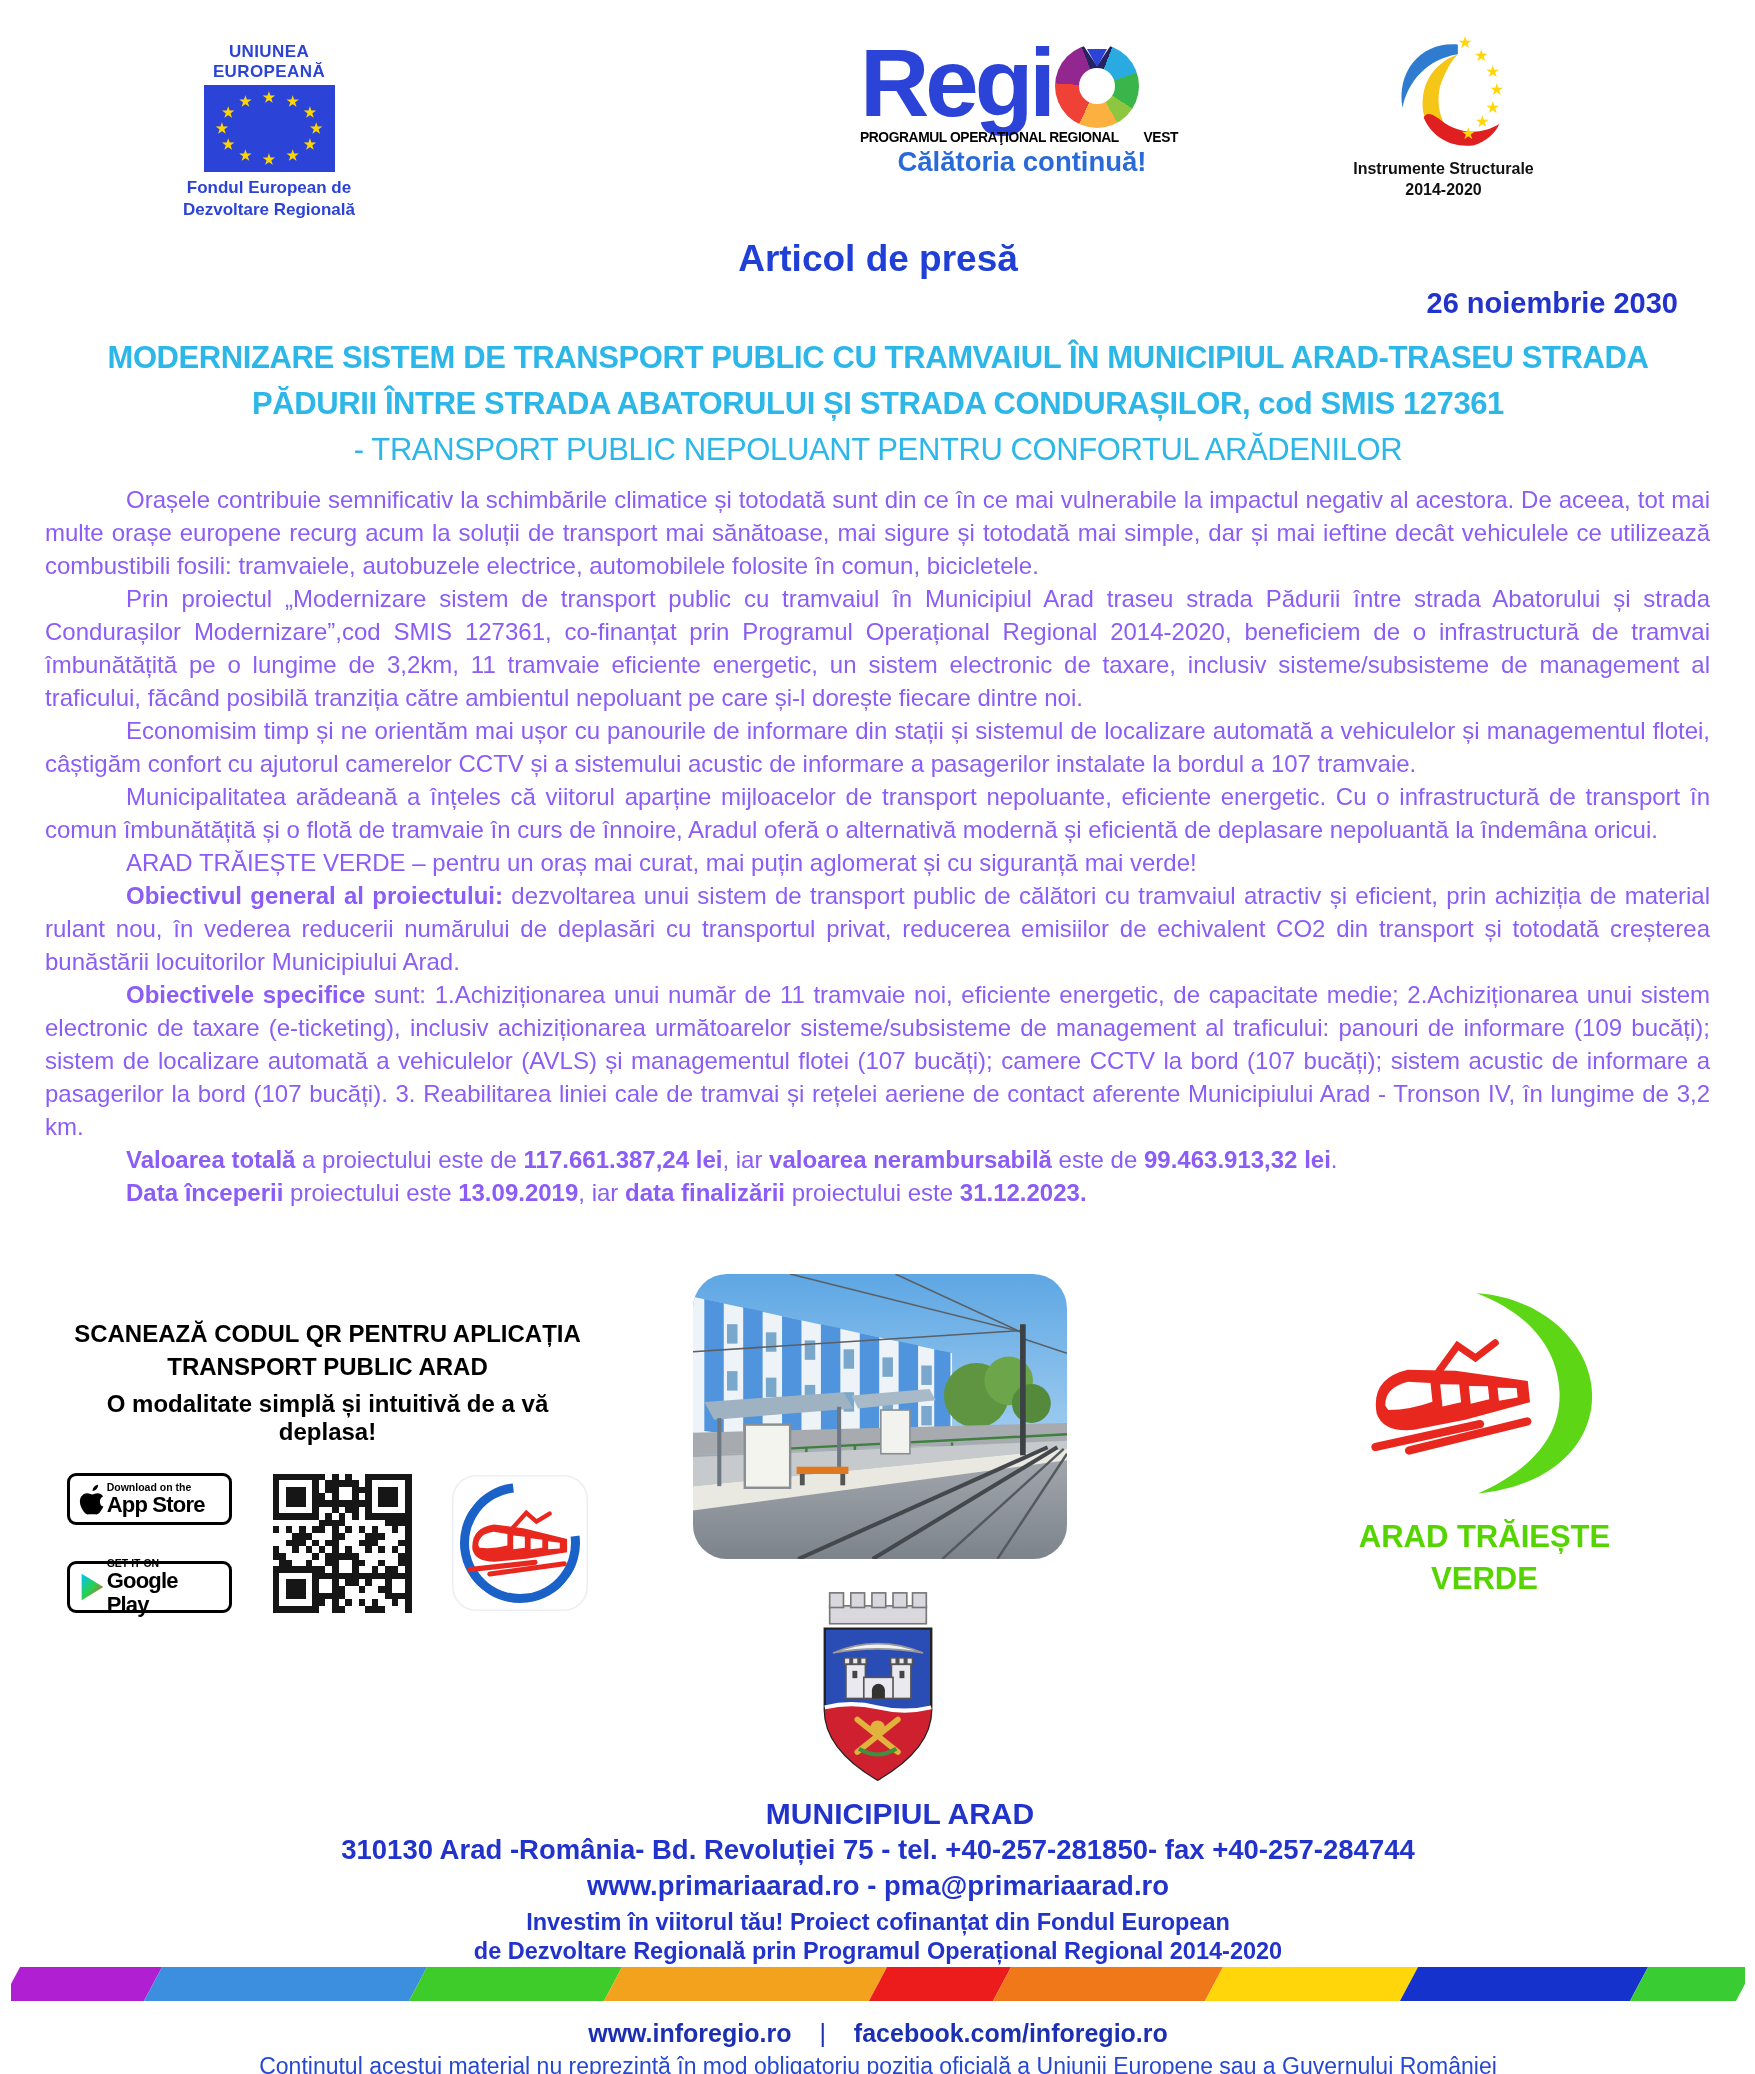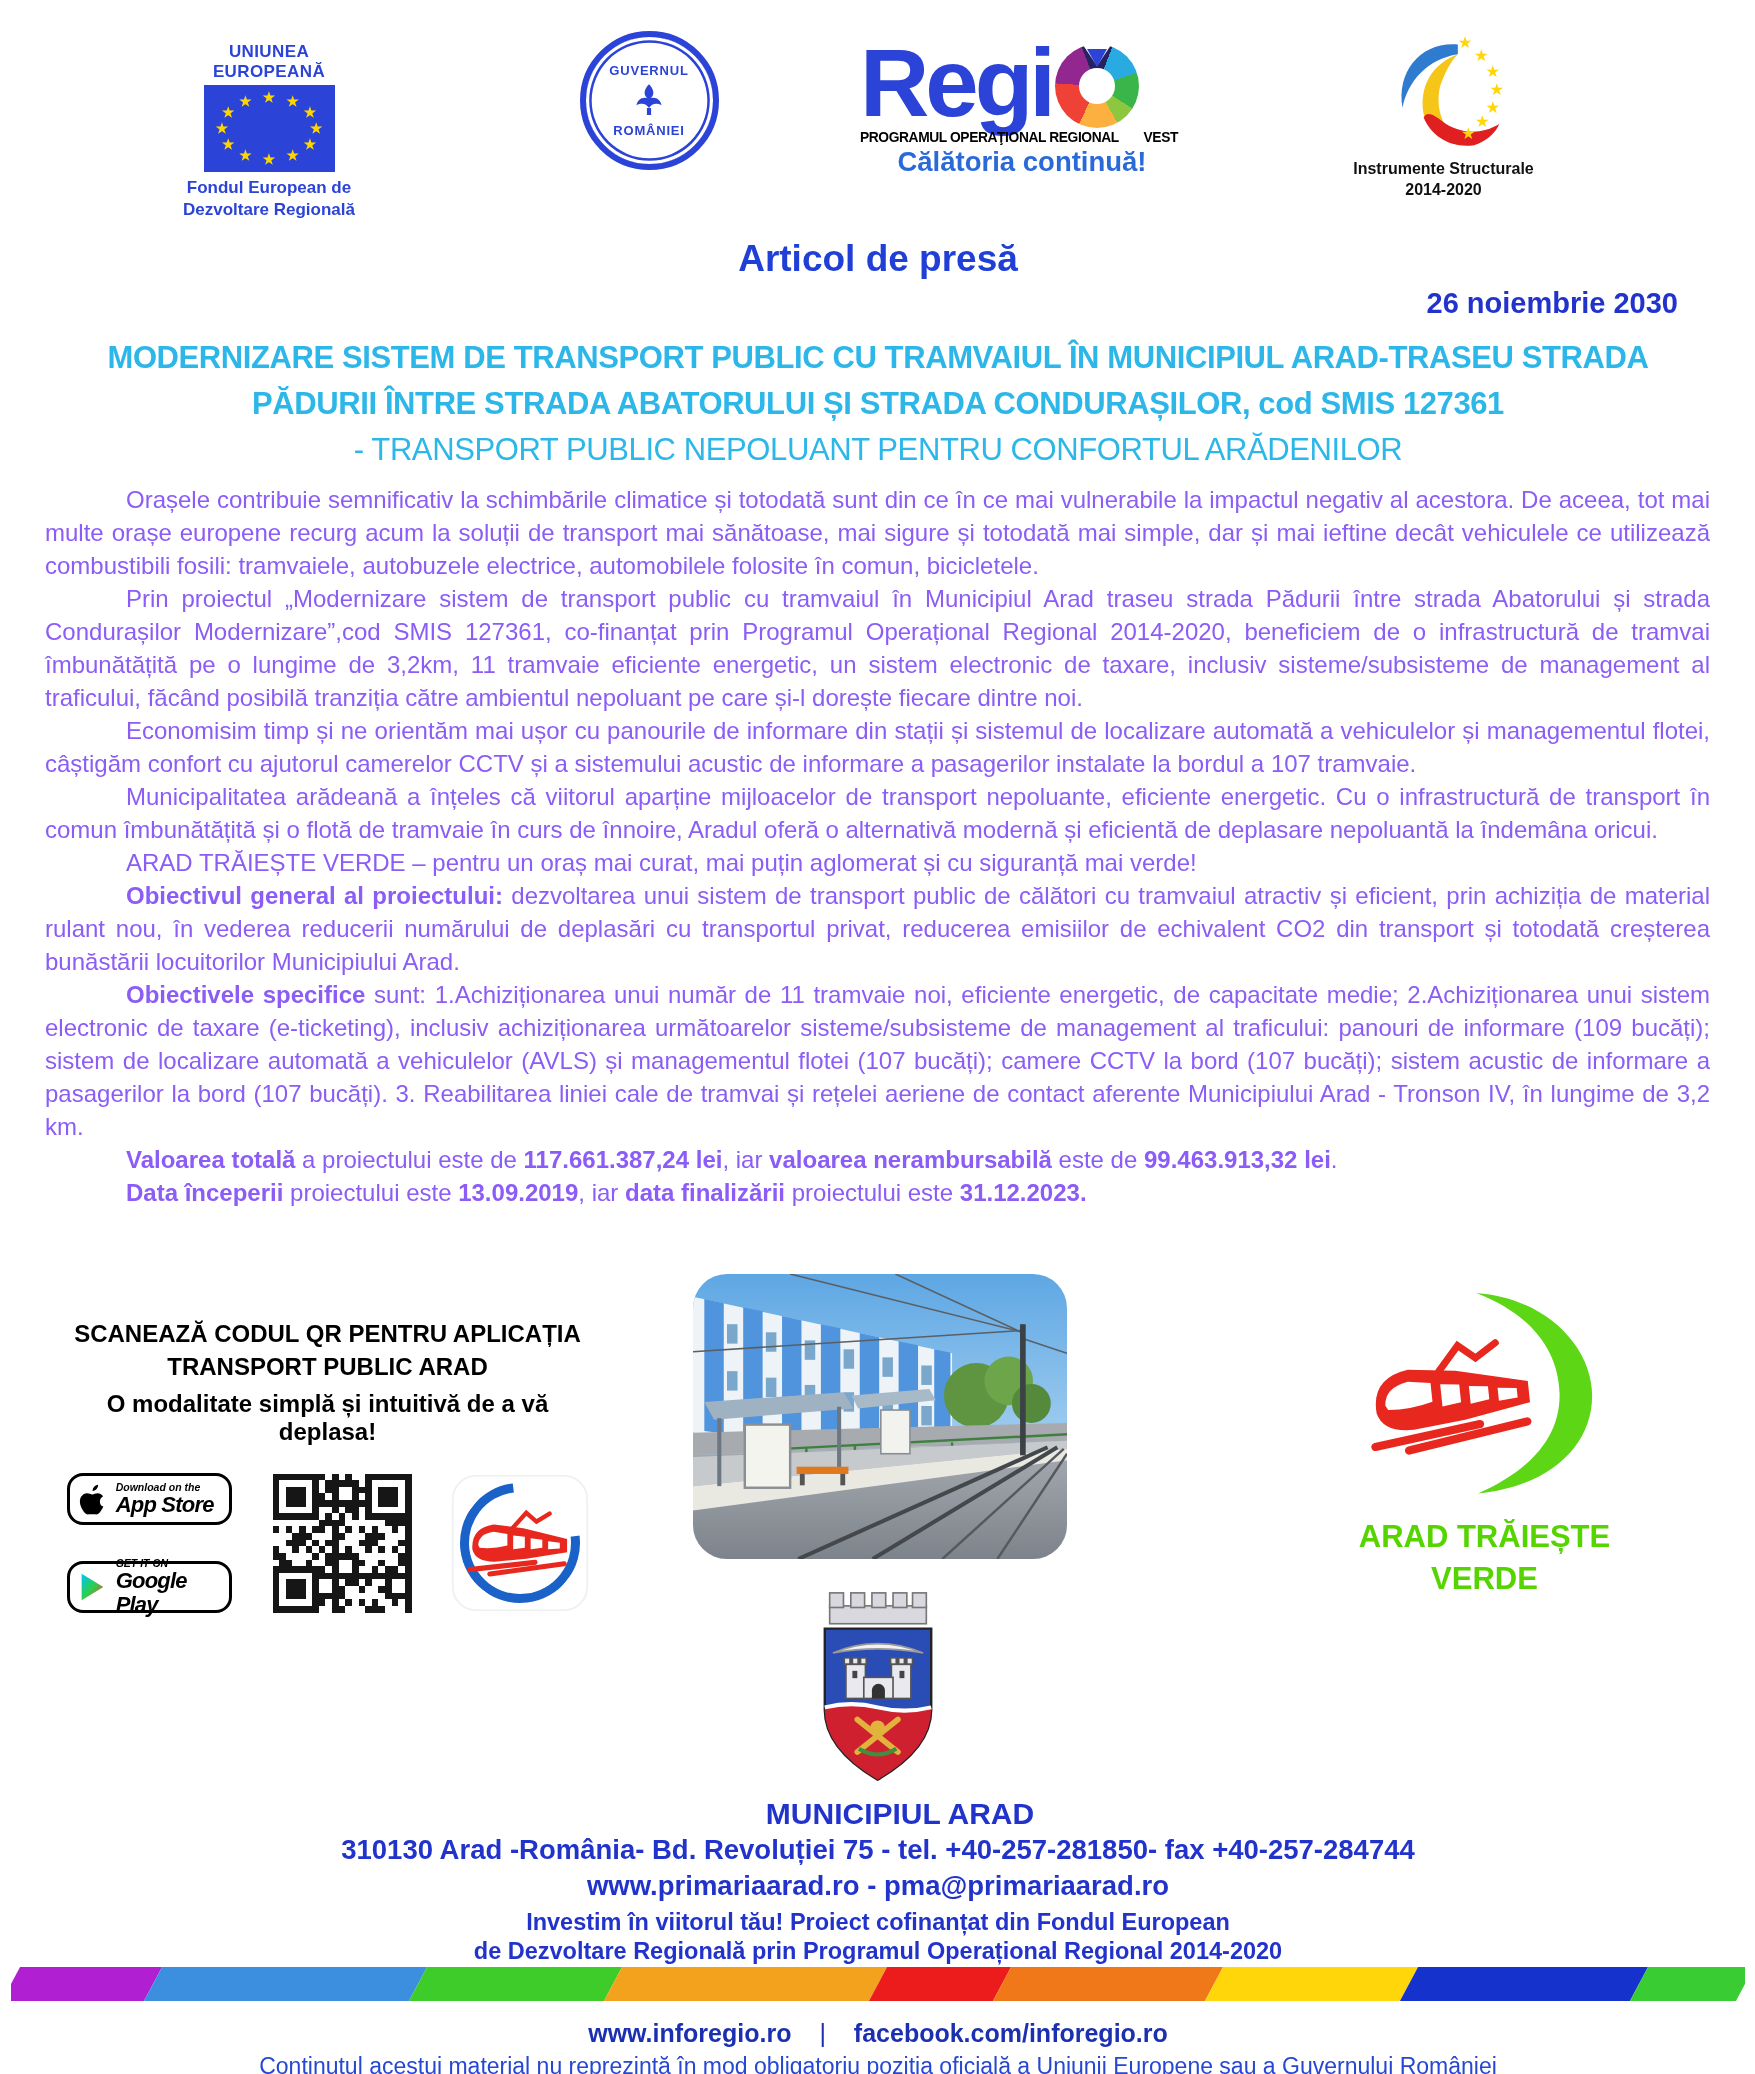--- a/index.html
+++ b/index.html
@@ -62,22 +62,22 @@
   .body-text{position:absolute;top:483px;left:45px;right:46px;
     font-size:24px;line-height:33px;text-align:justify;color:#8b5cf6;}
   .body-text p{margin:0;text-indent:81px;}
 
   
   .promo{position:absolute;left:57px;top:1317px;width:541px;text-align:center;color:#000;}
   .promo-h{font-size:24px;font-weight:bold;line-height:33px;}
   .promo-sub{font-size:24px;font-weight:bold;margin-top:6.5px;}
   .promo-row{margin-top:27.5px;display:flex;align-items:center;justify-content:space-between;padding:0 9.7px;}
   .badges{display:flex;flex-direction:column;gap:36px;}
-  .badge{width:165px;height:52px;background:#fff;border:3.2px solid #000;border-radius:16px;
-    display:flex;align-items:center;gap:9px;padding:0 8px;text-align:left;font-style:italic;}
+  .badge{width:165px;height:52px;background:#fff;border:3.2px solid #000;border-radius:9px;
+    display:flex;align-items:center;gap:0;padding:0 8px;text-align:left;}
   .badge-ico{width:29px;height:32px;flex:0 0 auto;}
   .badge-txt{display:flex;flex-direction:column;line-height:1.05;}
   .badge-small{font-size:10.5px;font-weight:bold;}
   .badge-big{font-size:22px;font-weight:bold;letter-spacing:-0.8px;}
   .qr-code{width:139px;height:139px;display:grid;grid-template-columns:repeat(21,1fr);grid-auto-rows:1fr;background:#fff;}
   .qm{background:#161616;}
   .app-icon{position:relative;width:136px;height:136px;border-radius:24px;background:#fff;
     box-shadow:0 0 0 1.6px #eceff3 inset;overflow:hidden;}
   .app-swoosh{position:absolute;inset:8px;border-radius:50%;border:9.7px solid #1b62c8;border-top-color:transparent;transform:rotate(38deg);}
   .app-tram{position:absolute;left:16px;top:32px;width:102px;}
@@ -143,30 +143,20 @@
         <span class="eu-star" style="left: 14%; top: 50%;">★</span>
         <span class="eu-star" style="left: 18.8231%; top: 32%;">★</span>
         <span class="eu-star" style="left: 32%; top: 18.8231%;">★</span>
       </div>
     <div class="eu-sub">
       <div>Fondul European de</div>
       <div>Dezvoltare Regională</div>
     </div>
   </div>
 
-  <div class="gov-block">
-    <div class="gov-seal">
-      <span>GUVERNUL</span>
-      <svg class="gov-eagle" viewBox="0 0 60 60">
-        <path d="M30 6 C22 14 22 22 28 26 C20 24 14 28 12 36 C20 32 26 34 30 40 C34 34 40 32 48 36 C46 28 40 24 32 26 C38 22 38 14 30 6 Z" fill="#2b43d7"></path>
-        <rect x="27" y="40" width="6" height="10" fill="#2b43d7"></rect>
-      </svg>
-      <span>ROMÂNIEI</span>
-    </div>
-  </div>
 
   <div class="regio-block">
     <div class="regio-row">
       <span class="regio-word">Regi</span>
       <span class="regio-wheel">
           <span class="regio-notch"></span>
         </span>
     </div>
     <div class="regio-sub">
       <span>PROGRAMUL OPERAŢIONAL REGIONAL</span>

